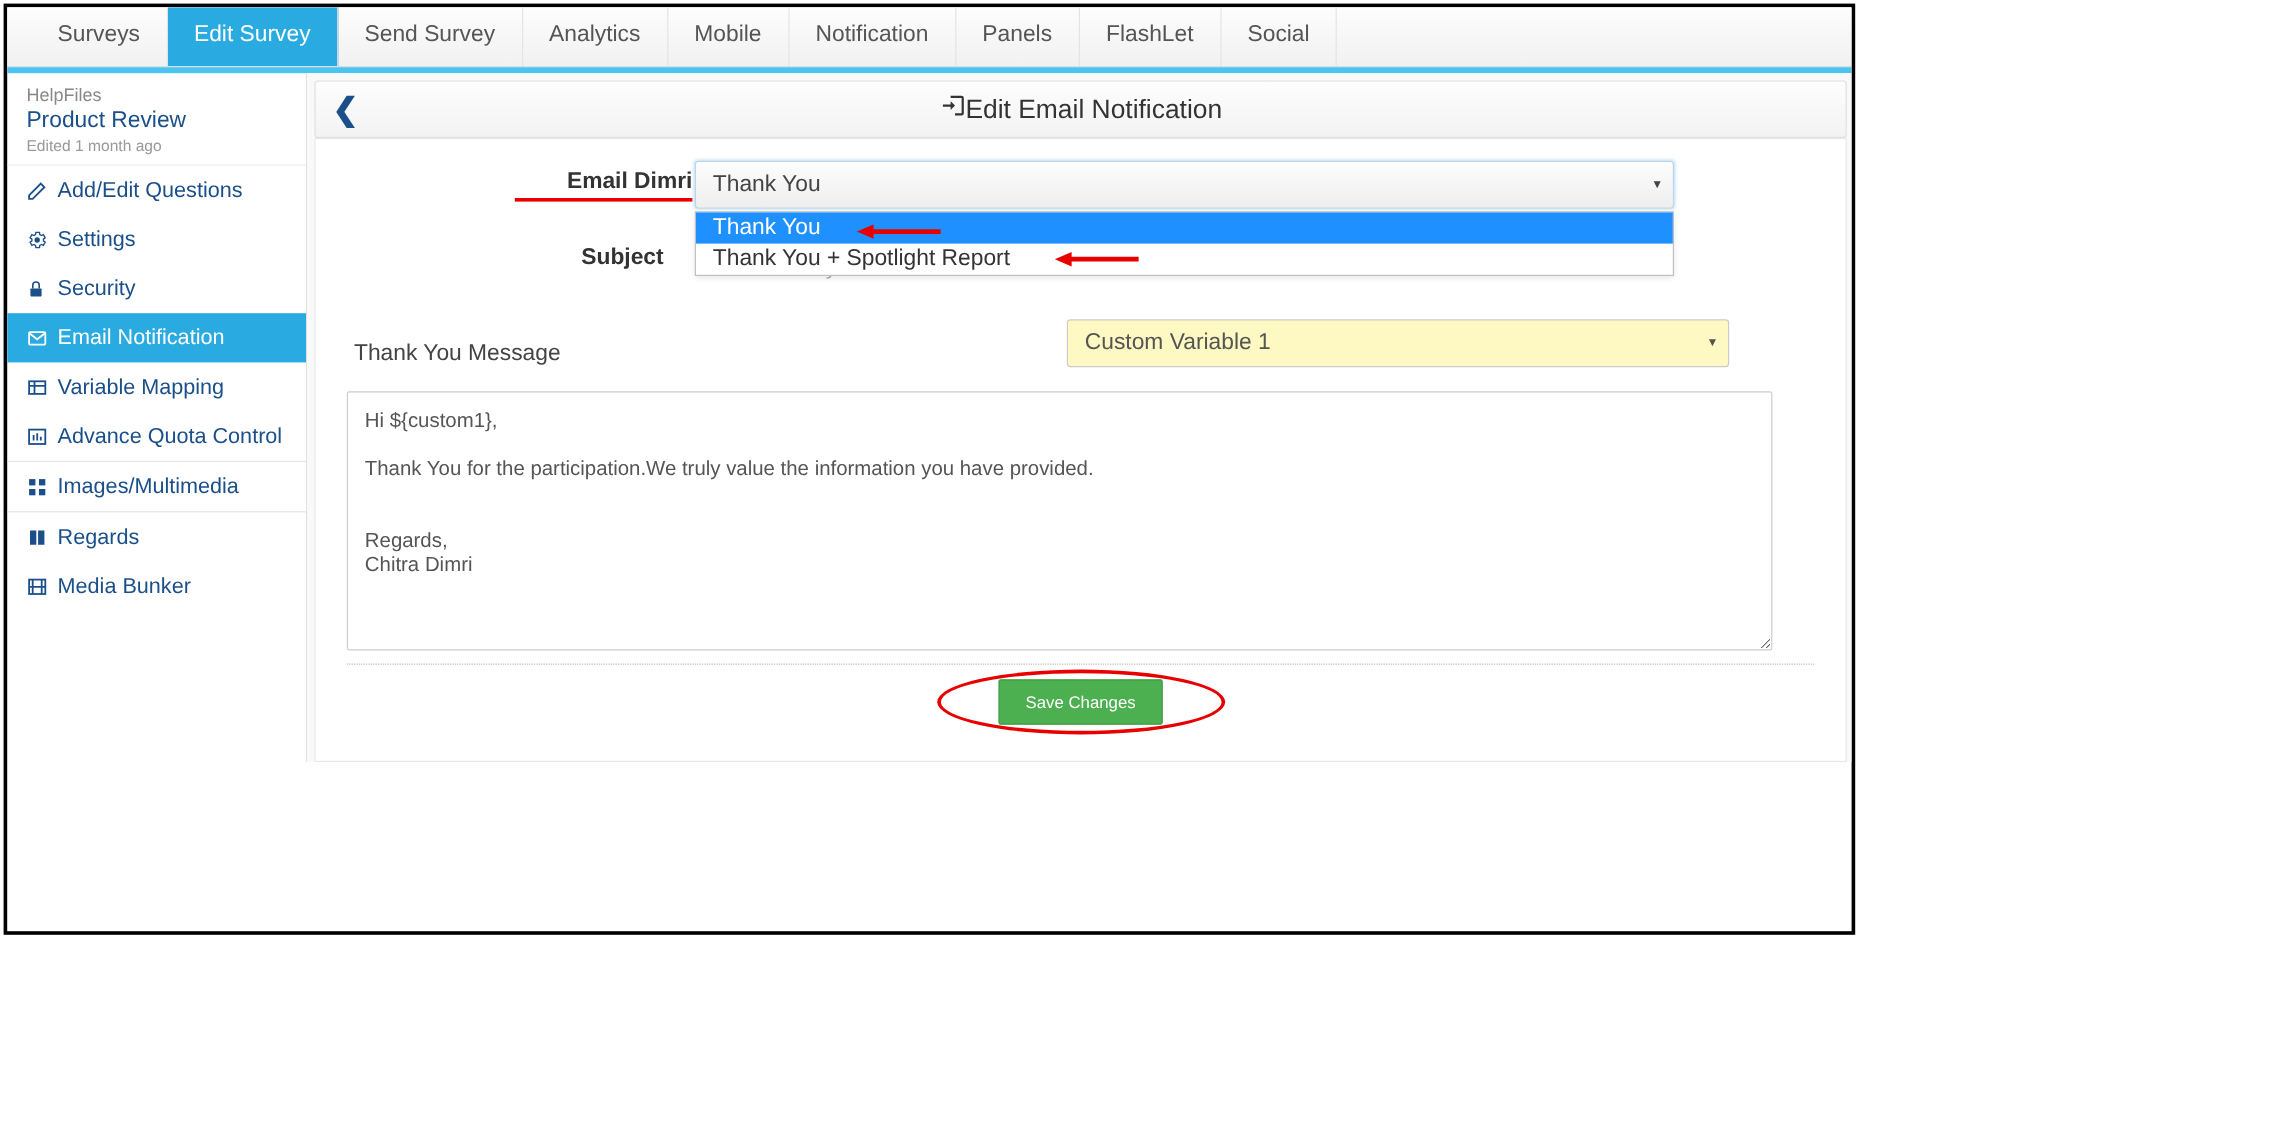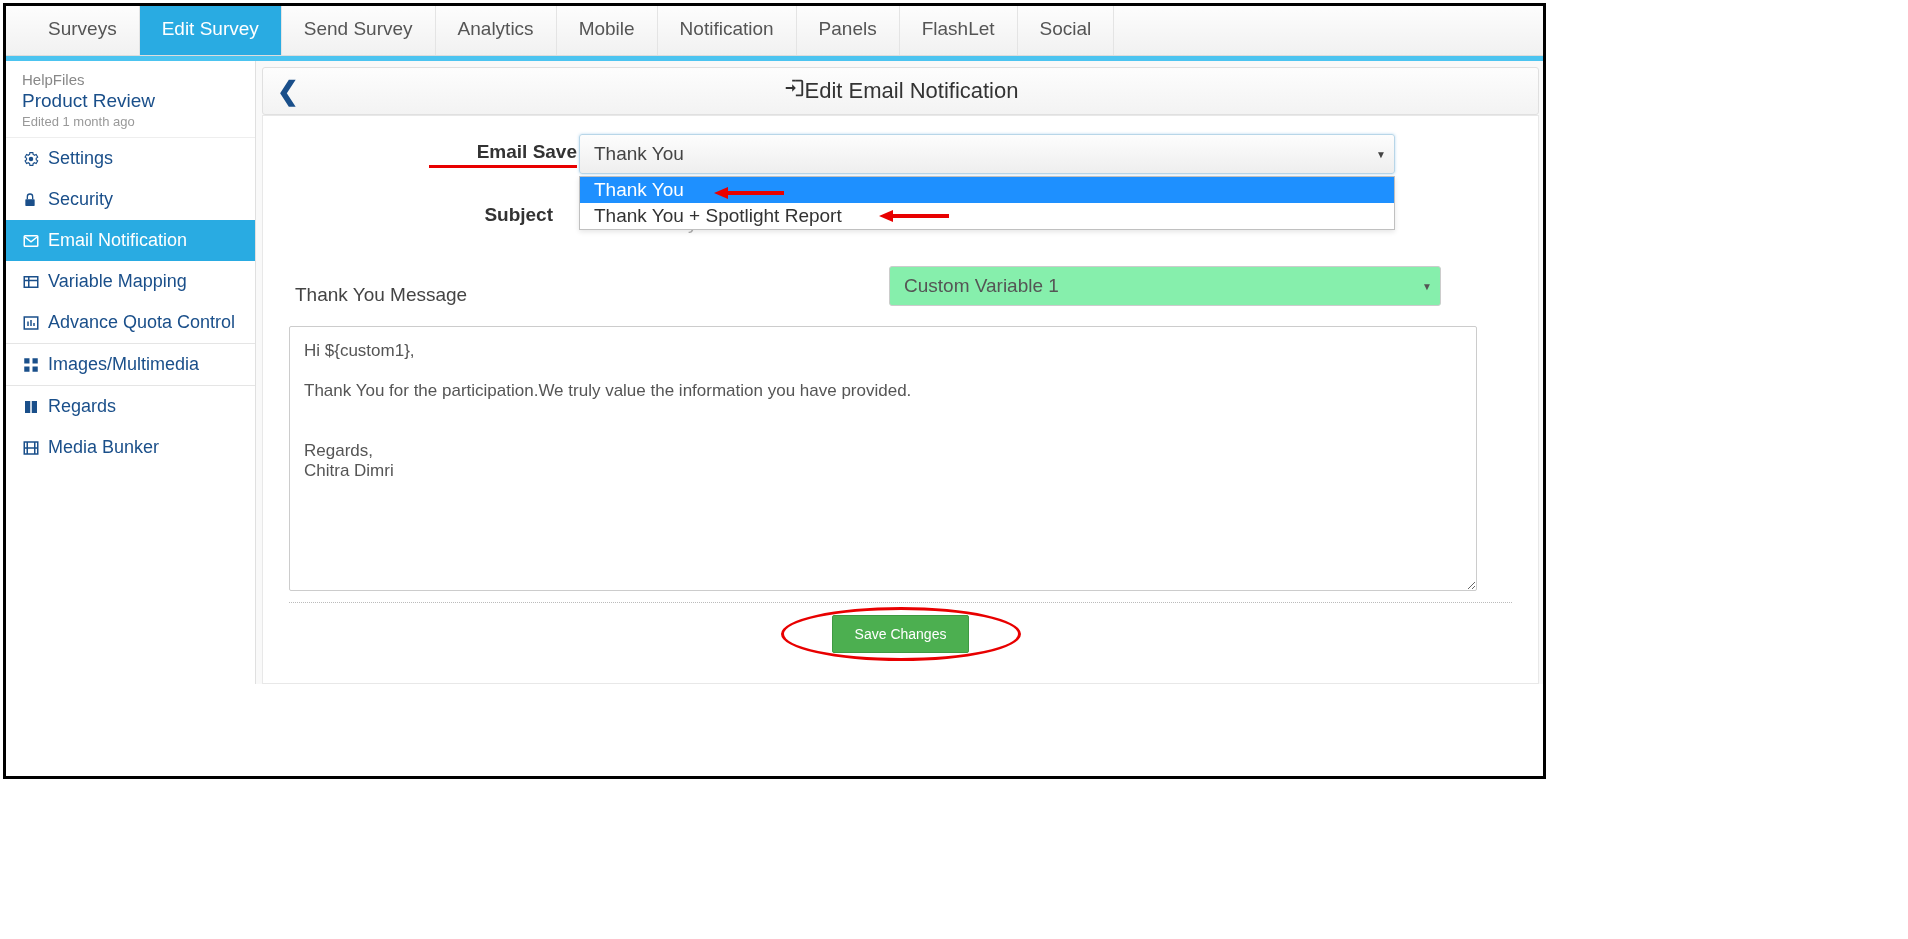--- a/index.html
+++ b/index.html
@@ -32,23 +32,23 @@
 .select-ctl { background: linear-gradient(#fdfdfd,#eeeeee); border:1px solid #b8d6e8; border-radius: 3px; padding: 8px 14px; font-size: 19px; color:#444; box-shadow: 0 0 3px rgba(80,160,220,0.4); cursor:pointer; position:relative;}
 .select-ctl .caret { position:absolute; right:8px; top:50%; transform:translateY(-50%); font-size:10px;}
 .dropdown { position:absolute; left:0; right:0; top:42px; background:#fff; border:1px solid #c0c0c0; z-index: 20; box-shadow: 0 2px 5px rgba(0,0,0,0.1);}
 .dropdown .opt { padding: 2px 14px; font-size: 19px; cursor:pointer; color:#333; position:relative;}
 .dropdown .opt.selected { background:#1e90ff; color:#fff; }
 .subject-row { display:flex; align-items:flex-start; margin-top: 30px; }
 .subject-row .lbl { font-weight: bold;}
 .subject-input { flex:1; max-width:816px; border:1px solid #ccc; border-radius:3px; padding:8px 14px; font-size:19px; color:#777; }
 .msgrow { display:flex; align-items:flex-end; margin-top: 24px; }
 .msgrow .mlabel { font-size: 19px; color:#444; width: 600px; padding-left: 6px;}
-.varselect { width: 552px; border:1px solid #ccc; border-radius:3px; padding:8px 14px; font-size:19px; color:#555; background:#86efac; cursor:pointer; position:relative;}
+.varselect { width: 552px; border:1px solid #ccc; border-radius:3px; padding:8px 14px; font-size:19px; color:#555; background:#fef9c3; cursor:pointer; position:relative;}
 .varselect .caret { position:absolute; right:8px; top:50%; transform:translateY(-50%); font-size:10px;}
-.textarea { width: 100%; max-width: 1188px; height: 265px; border:1px solid #ccc; border-radius:2px; margin-top: 20px; padding: 14px; font-size: 17px; color:#555; resize: both; font-family: inherit; white-space: pre-wrap; overflow:auto;}
+.textarea { width: 100%; max-width: 1188px; height: 216px; border:1px solid #ccc; border-radius:2px; margin-top: 20px; padding: 14px; font-size: 17px; color:#555; resize: both; font-family: inherit; white-space: pre-wrap; overflow:auto;}
 .dotline { border-top: 1px dotted #bbb; margin: 6px 0 12px; }
 .savebtn { background:#4caf50; color:#fff; border:1px solid #3e9a42; border-radius:2px; padding: 10px 22px; font-size:14px; cursor:pointer; }
 .savewrap { text-align:center; position:relative; }
 .arrow { position:absolute; z-index:25; }
 .arrow svg { display:block; }
 .ellipse { position:absolute; border:3px solid #e80000; border-radius:50%; width: 240px; height: 54px; z-index:5; pointer-events:none;}
 </style>
 </head>
 <body>
 
@@ -67,20 +67,28 @@
   <div class="bluebar"></div>
   <div class="body">
     <div class="sidebar">
       <div class="side-head">
         <div class="hf">HelpFiles</div>
         <div class="title">Product Review</div>
         <div class="edited">Edited 1 month ago</div>
       </div>
       <div class="side-item">
           <span class="icn">
+            <svg width="18" height="18" viewBox="0 0 24 24" fill="none" stroke="#1a4f8a" stroke-width="2">
+              <path d="M3 17v4h4L20 8l-4-4L3 17z"></path>
+            </svg>
+          </span>
+          <span>Add/Edit Questions</span>
+        </div>
+      <div class="side-item">
+          <span class="icn">
             <svg width="18" height="18" viewBox="0 0 24 24" fill="#1a4f8a">
               <circle cx="12" cy="12" r="3"></circle>
               <path d="M19 12a7 7 0 00-.1-1l2-1.5-2-3.5-2.3 1a7 7 0 00-1.7-1l-.4-2.5h-4l-.4 2.5a7 7 0 00-1.7 1l-2.3-1-2 3.5 2 1.5a7 7 0 000 2l-2 1.5 2 3.5 2.3-1a7 7 0 001.7 1l.4 2.5h4l.4-2.5a7 7 0 001.7-1l2.3 1 2-3.5-2-1.5c.06-.33.1-.66.1-1z" fill="none" stroke="#1a4f8a" stroke-width="1.5"></path>
             </svg>
           </span>
           <span>Settings</span>
         </div>
       <div class="side-item">
           <span class="icn">
             <svg width="16" height="16" viewBox="0 0 24 24" fill="#1a4f8a">
@@ -160,21 +168,21 @@
         <div class="htitle">
           <span><svg width="22" height="22" viewBox="0 0 24 24" fill="#333">
                 <path d="M10 3h4v2h-4zM14 12l-4-4v3H3v2h7v3z"></path>
                 <path d="M20 3h-6v2h6v14h-6v2h6a2 2 0 002-2V5a2 2 0 00-2-2z"></path>
               </svg></span>
           <span>Edit Email Notification</span>
         </div>
       </div>
       <div class="panel">
         <div class="row" style="position:relative;">
-          <div class="lblwrap"><span class="lbl underline">Email Save</span></div>
+          <div class="lblwrap"><span class="lbl underline">Email Dimri</span></div>
           <div class="select-box">
             <div class="select-ctl">
               <span>Thank You</span>
               <span class="caret">▼</span>
             </div>
             <div class="dropdown">
               <div class="opt selected">
                 <span>Thank You</span>
               </div>
               <div class="opt">

